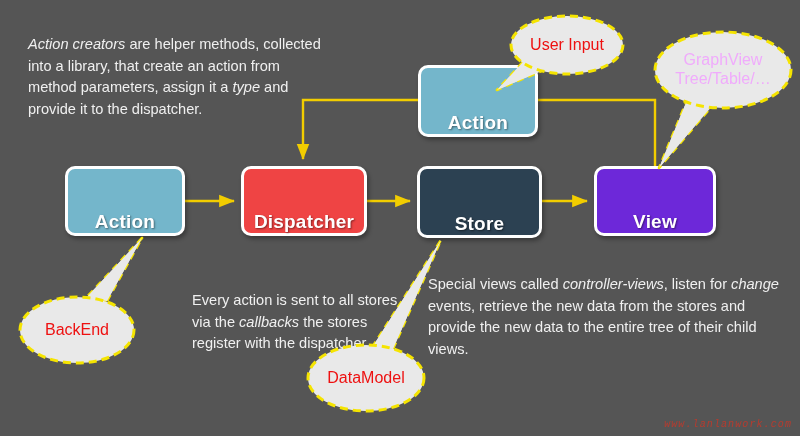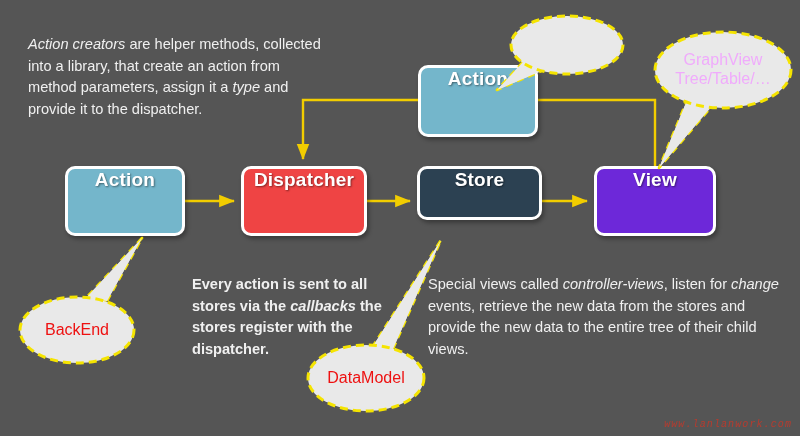--- a/index.html
+++ b/index.html
@@ -27,21 +27,21 @@
   #bubbles { z-index: 3; }
 
   
   .node {
     position: absolute;
     z-index: 2;
     border: 3px solid #ffffff;
     border-radius: 10px;
     box-sizing: border-box;
     display: flex;
-    align-items: flex-start;
+    align-items: flex-end;
     justify-content: center;
     box-shadow: 2px 3px 4px rgba(0,0,0,0.32);
   }
   .node-label {
     color: #ffffff;
     font-weight: bold;
     font-size: 19px;
     letter-spacing: 0.2px;
     text-shadow: 1px 1px 2px rgba(0,0,0,0.45);
     white-space: nowrap;
@@ -112,32 +112,32 @@
   </div>
 
   <div class="node" style="left: 65px; top: 166px; width: 120px; height: 70px; background: rgb(116, 182, 203); border-color: rgb(255, 255, 255);">
     <span class="node-label">Action</span>
   </div>
 
   <div class="node" style="left: 241px; top: 166px; width: 126px; height: 70px; background: #ef4444; border-color: rgb(255, 255, 255);">
     <span class="node-label">Dispatcher</span>
   </div>
 
-  <div class="node" style="left: 417px; top: 166px; width: 125px; height: 54px; background: rgb(44, 65, 82); border-color: rgb(255, 255, 255);">
+  <div class="node" style="left: 417px; top: 166px; width: 125px; height: 72px; background: rgb(44, 65, 82); border-color: rgb(255, 255, 255);">
     <span class="node-label">Store</span>
   </div>
 
   <div class="node" style="left: 594px; top: 166px; width: 122px; height: 70px; background: #6d28d9; border-color: rgb(255, 255, 255);">
     <span class="node-label">View</span>
   </div>
 
   <div class="prose" style="left: 28px; top: 22px; width: 300px; color: rgb(240, 240, 240);">
       <p><i>Action creators</i><span> are helper methods, collected into a library, that create an action from method parameters, assign it a </span><i>type</i><span> and provide it to the dispatcher.</span></p>
     </div>
-  <div class="prose" style="left: 192px; top: 262px; width: 222px; color: rgb(240, 240, 240); font-weight: bold;">
+  <div class="prose" style="left: 192px; top: 278px; width: 222px; color: rgb(240, 240, 240);">
       <p><span>Every action is sent to all stores via the </span><i>callbacks</i><span> the stores register with the dispatcher.</span></p>
     </div>
   <div class="prose" style="left: 428px; top: 262px; width: 356px; color: rgb(240, 240, 240);">
       <p><span>Special views called </span><i>controller-views</i><span>, listen for </span><i>change</i><span> events, retrieve the new data from the stores and provide the new data to the entire tree of their child views.</span></p>
     </div>
 
   <svg id="bubbles" class="layer" viewBox="0 0 800 436" xmlns="http://www.w3.org/2000/svg">
     <g id="bubble-group">
         <g>
           <polygon points="523,62 497,90 546,69" fill="#e9e9e9" stroke="#f5e400" stroke-width="2.6" stroke-dasharray="7 5" stroke-linejoin="round"></polygon>
@@ -155,20 +155,21 @@
           <ellipse cx="77" cy="330" rx="57" ry="33" fill="#e9e9e9" stroke="#f5e400" stroke-width="3" stroke-dasharray="8 5"></ellipse>
         </g>
         <g>
           <polygon points="393,349 441,240 373,346" fill="#e9e9e9" stroke="#f5e400" stroke-width="2.6" stroke-dasharray="7 5" stroke-linejoin="round"></polygon>
           <polygon points="393,349 441,240 373,346" fill="#e9e9e9" stroke="none"></polygon>
           <ellipse cx="366" cy="378" rx="58" ry="33" fill="#e9e9e9" stroke="#f5e400" stroke-width="3" stroke-dasharray="8 5"></ellipse>
         </g>
       </g>
   </svg>
 
+  <div class="bubble-text" style="left: 511px; top: 16px; width: 112px; height: 58px; color: rgb(238, 17, 17);">User Input</div>
   <div class="bubble-text" style="left: 655px; top: 32px; width: 136px; height: 76px; color: #f0abfc;">GraphView
 Tree/Table/…</div>
   <div class="bubble-text" style="left: 20px; top: 297px; width: 114px; height: 66px; color: rgb(238, 17, 17);">BackEnd</div>
   <div class="bubble-text" style="left: 308px; top: 345px; width: 116px; height: 66px; color: rgb(238, 17, 17);">DataModel</div>
 
   <div id="watermark" style="color: rgb(192, 57, 43); font-style: italic;">www.lanlanwork.com</div>
 
 </div>
 
 </body></html>

